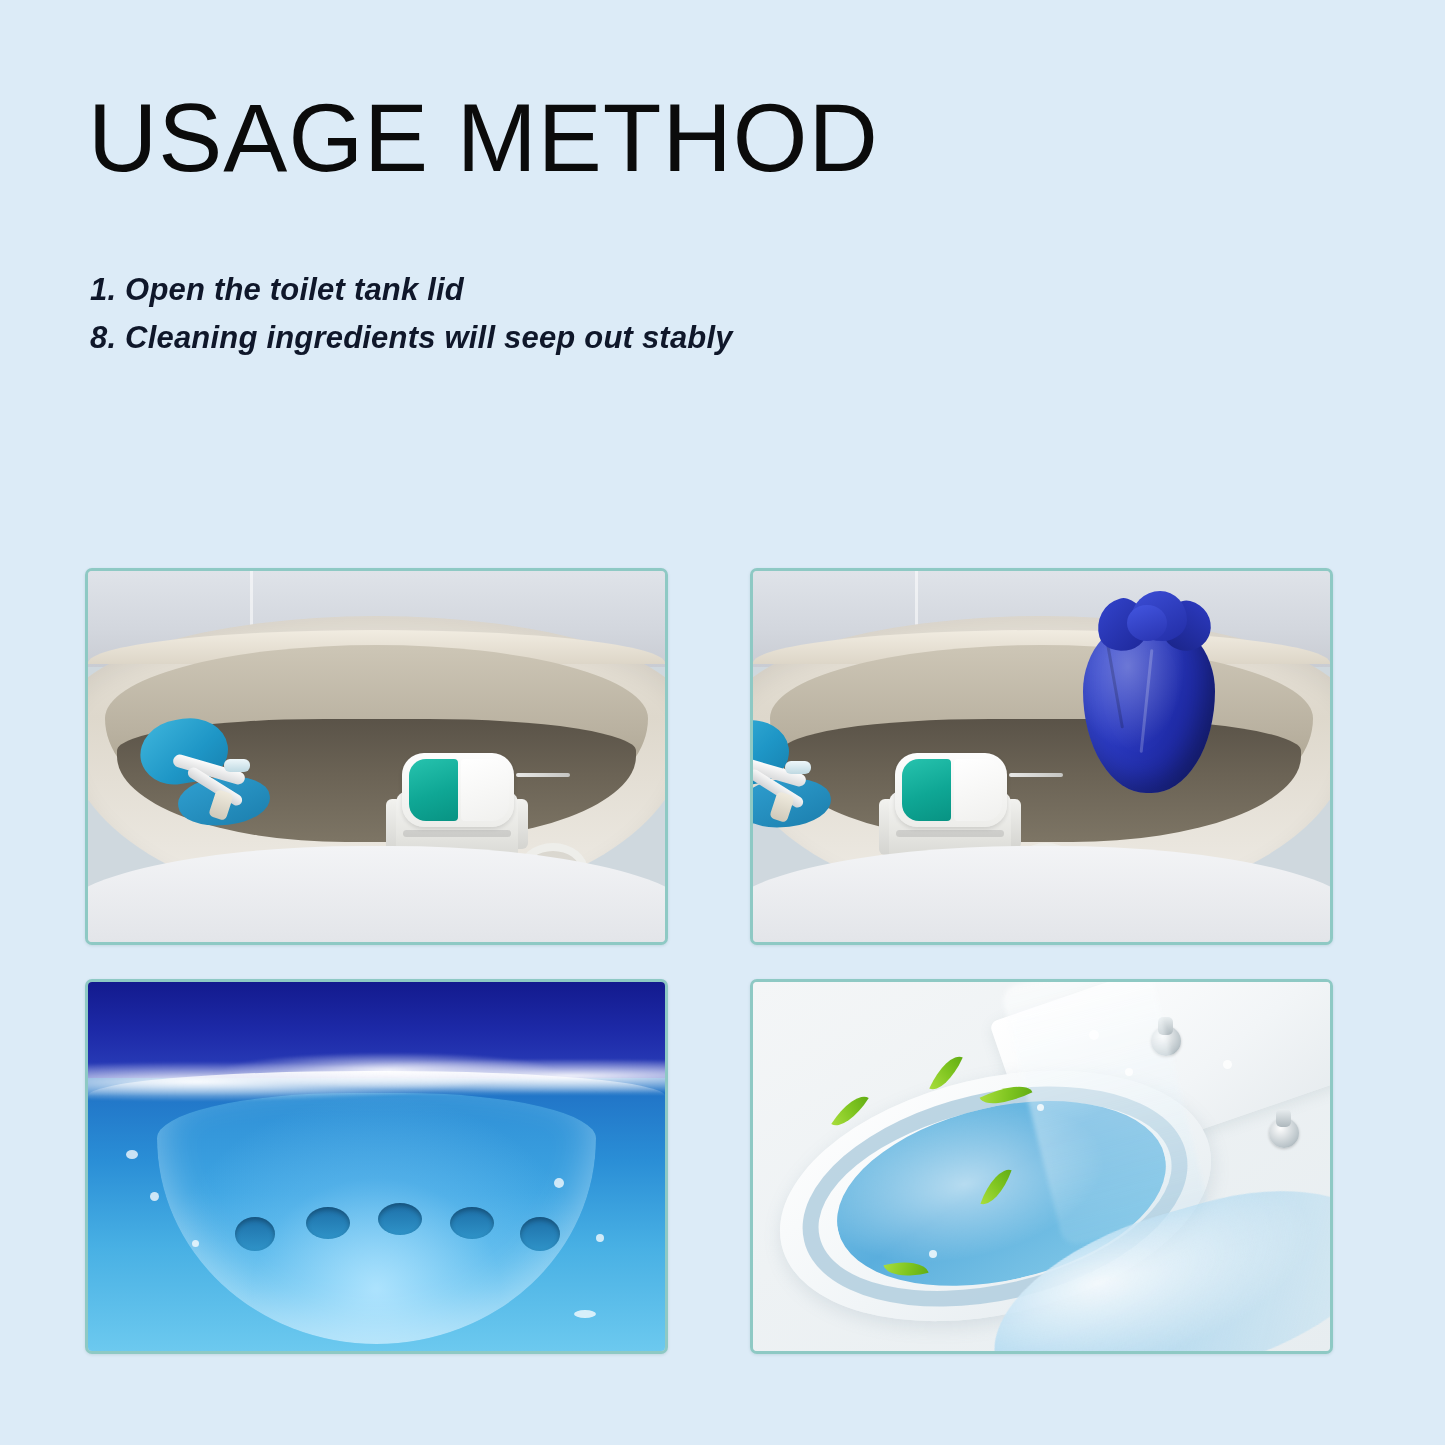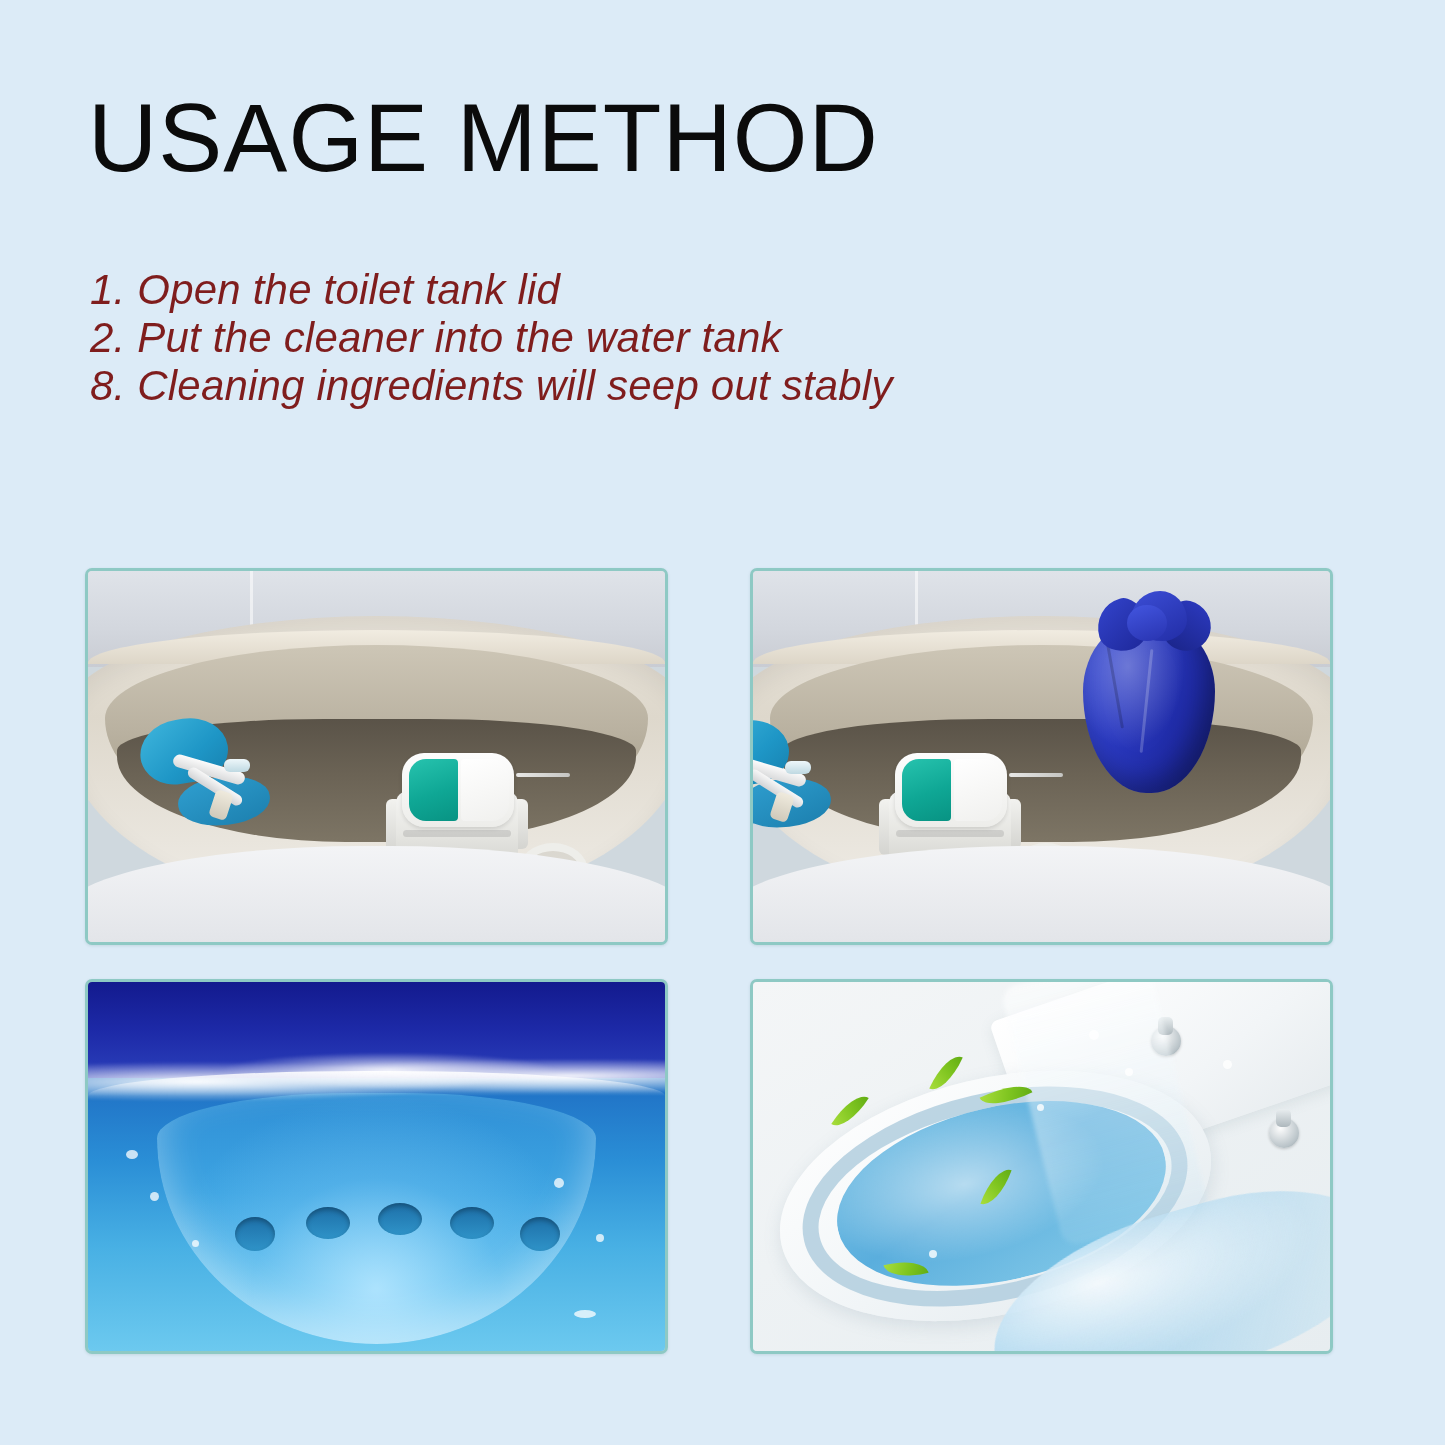--- a/index.html
+++ b/index.html
@@ -14,23 +14,23 @@
   .title{
     position:absolute;left:88px;top:86px;
     font-size:96px;line-height:104px;
     font-weight:300;letter-spacing:1px;
     color:#0b0b0b;white-space:nowrap;
   }
 
   
   .steps{position:absolute;left:90px;top:266px;width:1120px;}
   .step{
-    font-size:42px;line-height:48px;
-    font-style:italic;font-weight:400;
-    color:#7f1d1d;white-space:nowrap;
+    font-size:31px;line-height:48px;
+    font-style:italic;font-weight:700;
+    color:#0f172a;white-space:nowrap;
     letter-spacing:.2px;
   }
 
   
   .grid{position:absolute;left:85px;top:568px;width:1250px;height:792px;}
   .panel{
     position:absolute;
     border:3px solid #8ec9c4;
     border-radius:7px;
     overflow:hidden;
@@ -315,21 +315,20 @@
 </style>
 </head>
 <body>
 
 <div class="page">
 
   <div class="title">USAGE METHOD</div>
 
   <div class="steps">
     <div class="step">1. Open the toilet tank lid</div>
-    <div class="step">2. Put the cleaner into the water tank</div>
     <div class="step">8. Cleaning ingredients will seep out stably</div>
   </div>
 
   <div class="grid">
 
     <div class="panel p-tl">
       <div class="scene">
         <div class="tank-wall"></div>
         <div class="tank-body"></div>
         <div class="tank-rim"></div>

